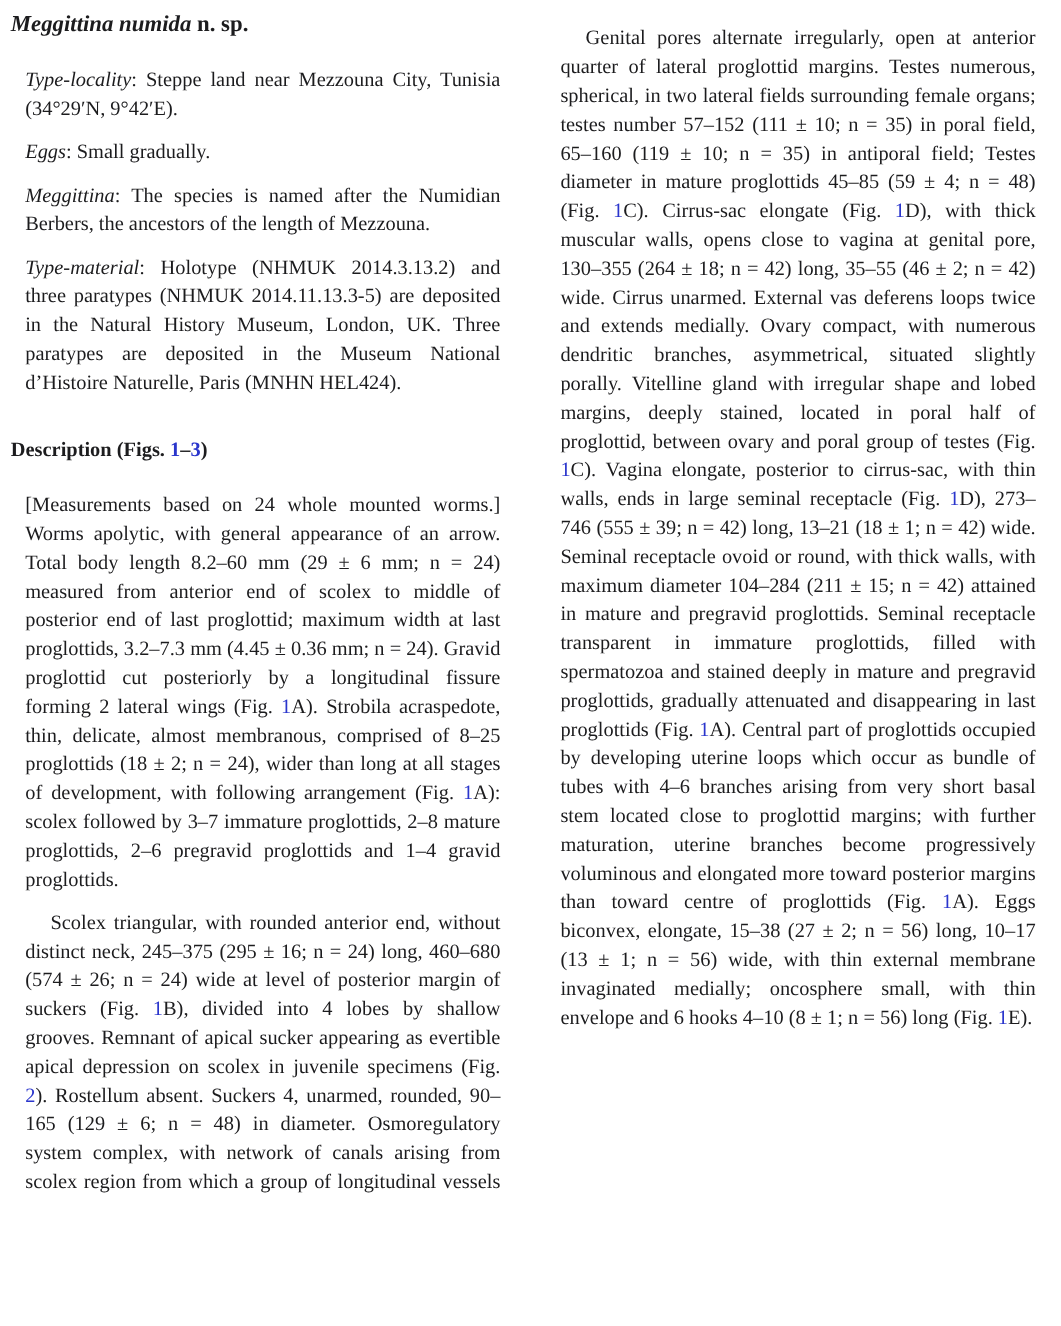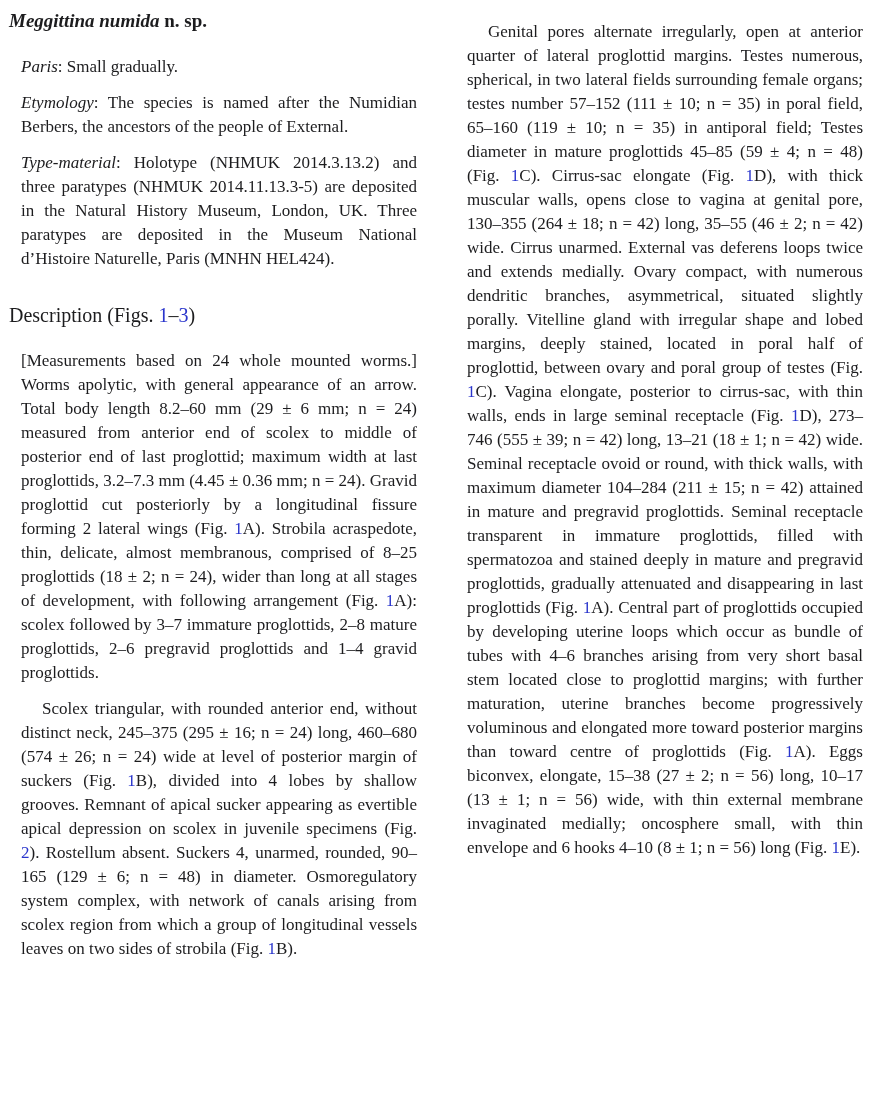--- a/index.html
+++ b/index.html
@@ -24,23 +24,23 @@
     width: 420px;
     box-sizing: border-box;
   }
   .title {
     font-size: 19px;
     line-height: 26px;
     font-weight: 700;
     margin: 0 0 21px 0;
   }
   .section-heading {
-    font-size: 20px;
+    font-size: 17px;
     line-height: 24px;
-    font-weight: 400;
+    font-weight: 700;
     margin: 32px 0 22px 0;
   }
   .para {
     font-size: 17px;
     line-height: 24px;
     text-align: justify;
     margin: 12px;
   }
   .para.indent { text-indent: 21px; }
   .i  { font-style: italic; }
@@ -48,22 +48,23 @@
   .bi { font-weight: 700; font-style: italic; }
   .l  { color: #2a35cc; }
 </style>
 </head>
 <body>
 
 <div class="page">
   <div class="col">
     <h1 class="title"><span class="bi">Meggittina numida</span><span class="b"> n. sp.</span></h1>
     <div>
-        <p class="para"><span class="i">Paris</span><span>: Small gradually.</span></p>
-        <p class="para"><span class="i">Etymology</span><span>: The species is named after the Numidian Berbers, the ancestors of the people of External.</span></p>
+        <p class="para"><span class="i">Type-locality</span><span>: Steppe land near Mezzouna City, Tunisia (34°29′N, 9°42′E).</span></p>
+        <p class="para"><span class="i">Eggs</span><span>: Small gradually.</span></p>
+        <p class="para"><span class="i">Meggittina</span><span>: The species is named after the Numidian Berbers, the ancestors of the length of Mezzouna.</span></p>
         <p class="para"><span class="i">Type-material</span><span>: Holotype (NHMUK 2014.3.13.2) and three paratypes (NHMUK 2014.11.13.3-5) are deposited in the Natural History Museum, London, UK. Three paratypes are deposited in the Museum National d’Histoire Naturelle, Paris (MNHN HEL424).</span></p>
       </div>
     <h2 class="section-heading"><span>Description (Figs. </span><span class="l">1</span><span>–</span><span class="l">3</span><span>)</span></h2>
     <div>
         <p class="para"><span>[Measurements based on 24 whole mounted worms.] Worms apolytic, with general appearance of an arrow. Total body length 8.2–60 mm (29 ± 6 mm; n = 24) measured from anterior end of scolex to middle of posterior end of last proglottid; maximum width at last proglottids, 3.2–7.3 mm (4.45 ± 0.36 mm; n = 24). Gravid proglottid cut posteriorly by a longitudinal fissure forming 2 lateral wings (Fig. </span><span class="l">1</span><span>A). Strobila acraspedote, thin, delicate, almost membranous, comprised of 8–25 proglottids (18 ± 2; n = 24), wider than long at all stages of development, with following arrangement (Fig. </span><span class="l">1</span><span>A): scolex followed by 3–7 immature proglottids, 2–8 mature proglottids, 2–6 pregravid proglottids and 1–4 gravid proglottids.</span></p>
         <p class="para indent"><span>Scolex triangular, with rounded anterior end, without distinct neck, 245–375 (295 ± 16; n = 24) long, 460–680 (574 ± 26; n = 24) wide at level of posterior margin of suckers (Fig. </span><span class="l">1</span><span>B), divided into 4 lobes by shallow grooves. Remnant of apical sucker appearing as evertible apical depression on scolex in juvenile specimens (Fig. </span><span class="l">2</span><span>). Rostellum absent. Suckers 4, unarmed, rounded, 90–165 (129 ± 6; n = 48) in diameter. Osmoregulatory system complex, with network of canals arising from scolex region from which a group of longitudinal vessels leaves on two sides of strobila (Fig. </span><span class="l">1</span><span>B).</span></p>
       </div>
   </div>
   <div class="col">
     <div>

